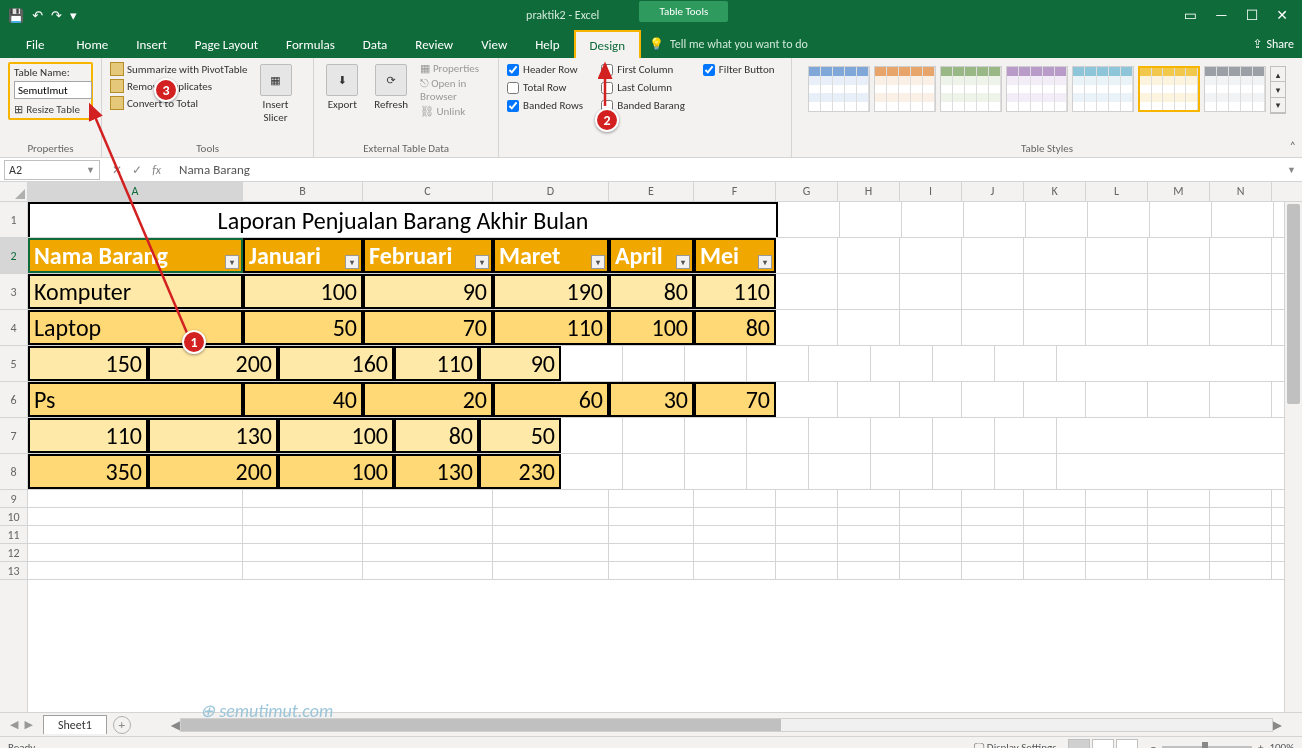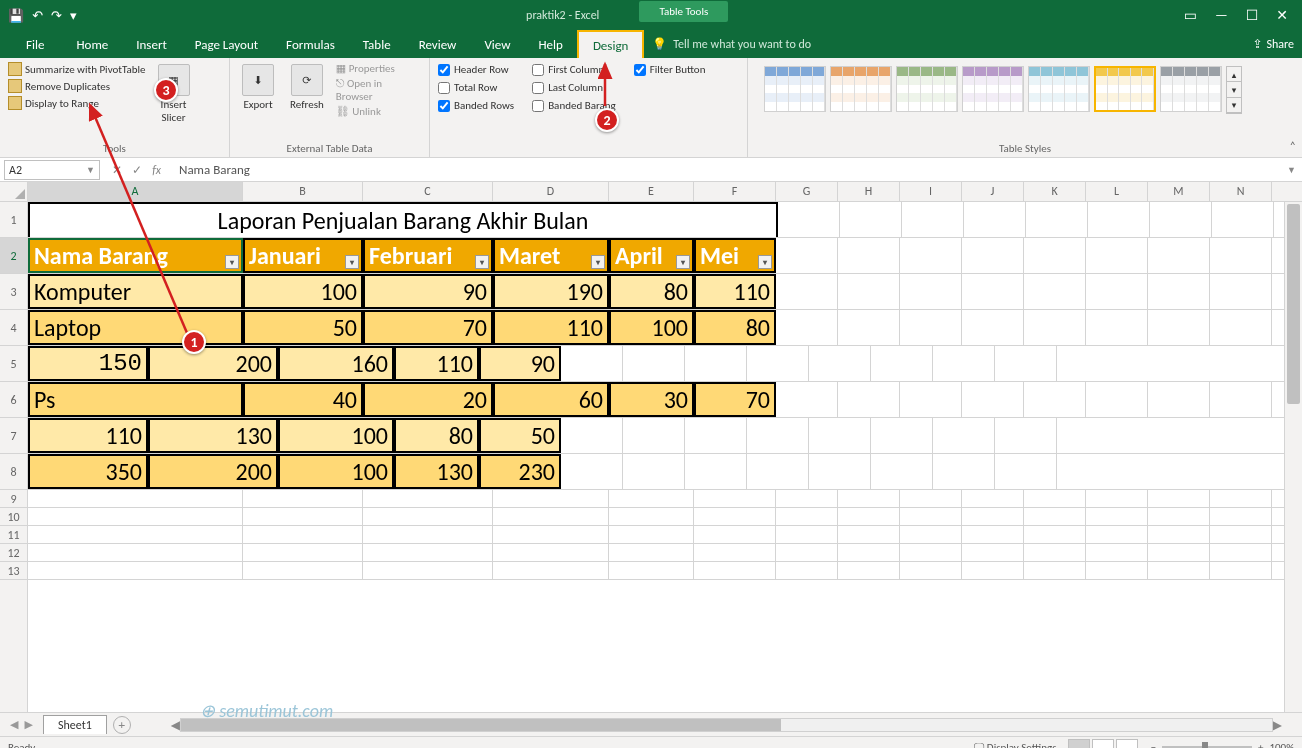--- a/index.html
+++ b/index.html
@@ -111,50 +111,61 @@
     <span>✕</span>
   </div>
 </div>
 
 <div class="menubar">
   <div class="tab file">File</div>
   <div class="tab">Home</div>
   <div class="tab">Insert</div>
   <div class="tab">Page Layout</div>
   <div class="tab">Formulas</div>
-  <div class="tab">Table</div>
+  <div class="tab">Data</div>
   <div class="tab">Review</div>
   <div class="tab">View</div>
   <div class="tab">Help</div>
   <div class="tab active">Design</div>
   <div class="tellme">
     <span>💡</span>
     <span>Tell me what you want to do</span>
   </div>
   <div class="share">
     <span>⇪</span>
     <span>Share</span>
   </div>
 </div>
 
 <div class="ribbon">
+  <div class="rgroup" style="width:102px">
+    <div class="prop-box">
+      <div class="prop-label">Table Name:</div>
+      <input class="prop-input" value="SemutImut" style="">
+      <div class="resize-link">
+          <span>⊞</span>
+          <span>Resize Table</span>
+        </div>
+    </div>
+    <div class="rgroup-label">Properties</div>
+  </div>
   <div class="rgroup" style="width:230px">
     <div class="rgroup-body">
       <div class="tool-col">
         <div class="tool-item">
             <span class="icon-sq"></span>
             <span>Summarize with PivotTable</span>
           </div>
         <div class="tool-item">
             <span class="icon-sq"></span>
             <span>Remove Duplicates</span>
           </div>
         <div class="tool-item">
             <span class="icon-sq"></span>
-            <span>Display to Range</span>
+            <span>Convert to Total</span>
           </div>
       </div>
       <div class="big-btn">
         <div class="big-icon">▦</div>
         <span style="white-space:pre;text-align:center">Insert
 Slicer</span>
       </div>
     </div>
     <div class="rgroup-label">Tools</div>
   </div>
@@ -589,21 +600,21 @@
         <div class="cell" style="width: 62px;"></div>
         <div class="cell" style="width: 62px;"></div>
         <div class="cell" style="width: 62px;"></div>
         <div class="cell" style="width: 62px;"></div>
         <div class="cell" style="width: 62px;"></div>
         <div class="cell" style="width: 62px;"></div>
         <div class="cell" style="width: 62px;"></div>
         <div class="cell" style="width: 62px;"></div>
       </div>
       <div class="datarow body-row">
-        <div class="td-cell cell num" style="width: 120px; font-family: Liberation Mono, monospace;">150</div>
+        <div class="td-cell cell num" style="width: 120px;">150</div>
         <div class="td-cell cell num" style="width: 130px;">200</div>
         <div class="td-cell cell num" style="width: 116px;">160</div>
         <div class="td-cell cell num" style="width: 85px;">110</div>
         <div class="td-cell cell num" style="width: 82px;">90</div>
         <div class="cell" style="width: 62px;"></div>
         <div class="cell" style="width: 62px;"></div>
         <div class="cell" style="width: 62px;"></div>
         <div class="cell" style="width: 62px;"></div>
         <div class="cell" style="width: 62px;"></div>
         <div class="cell" style="width: 62px;"></div>

